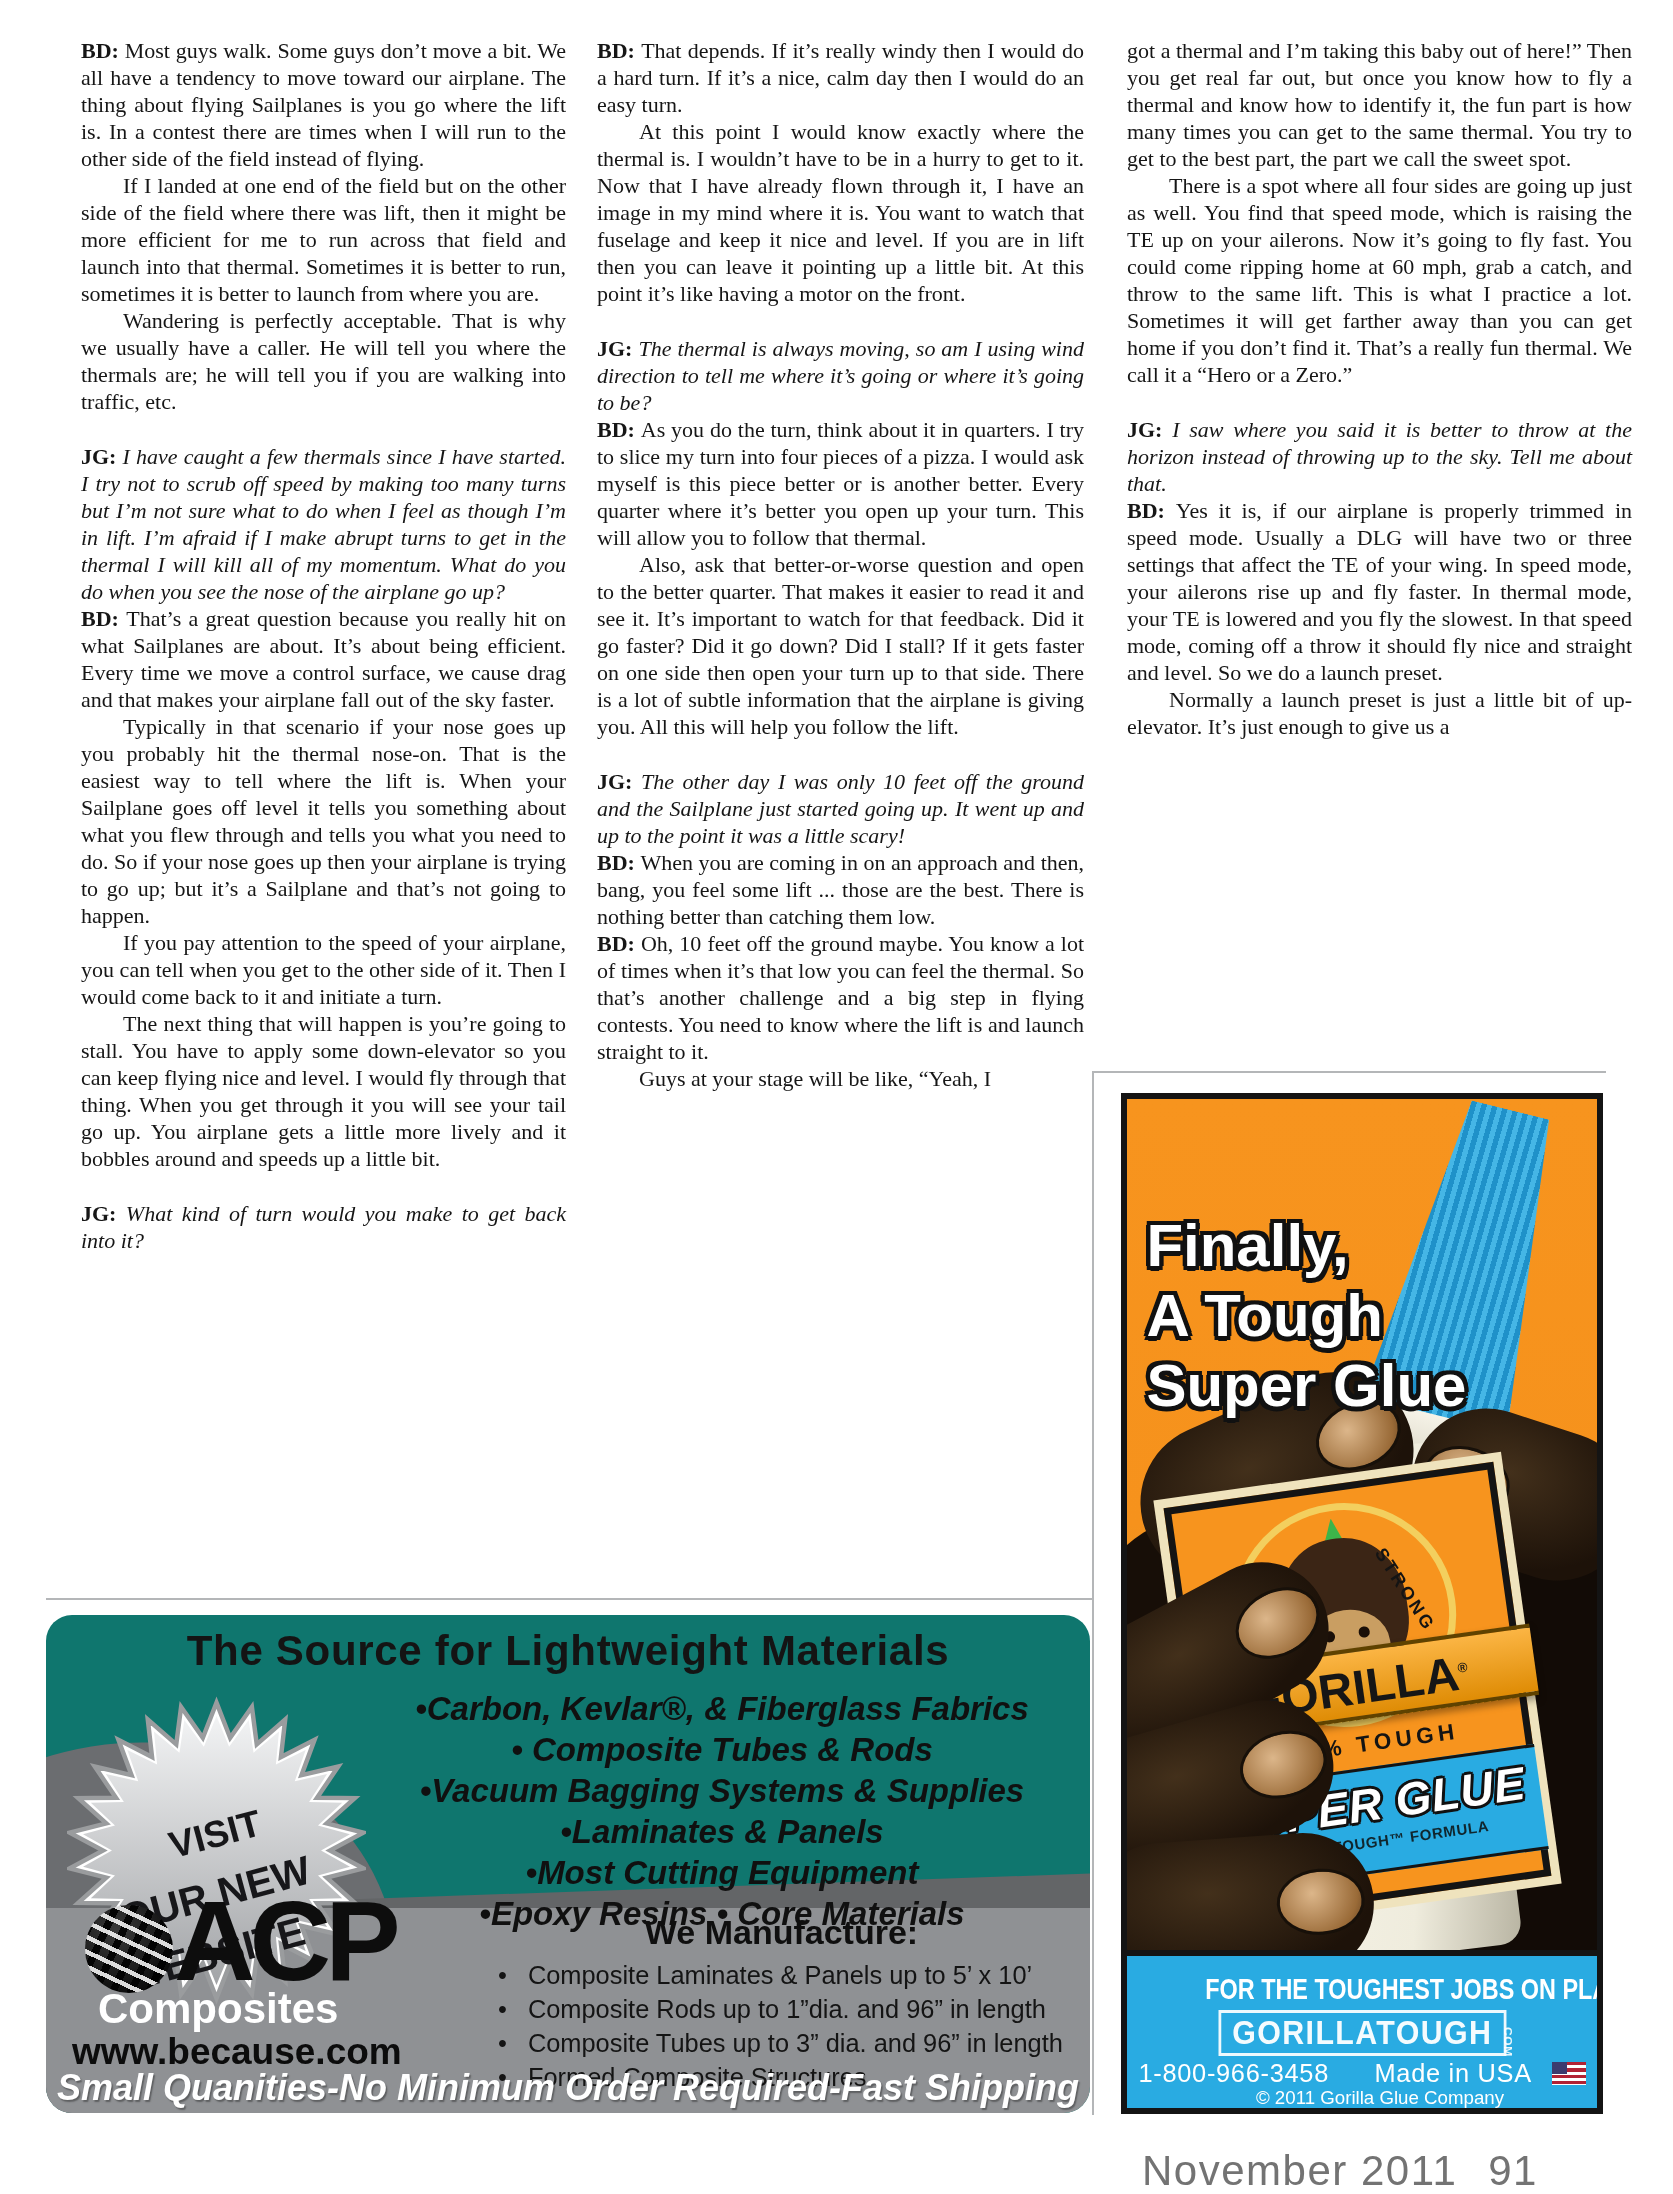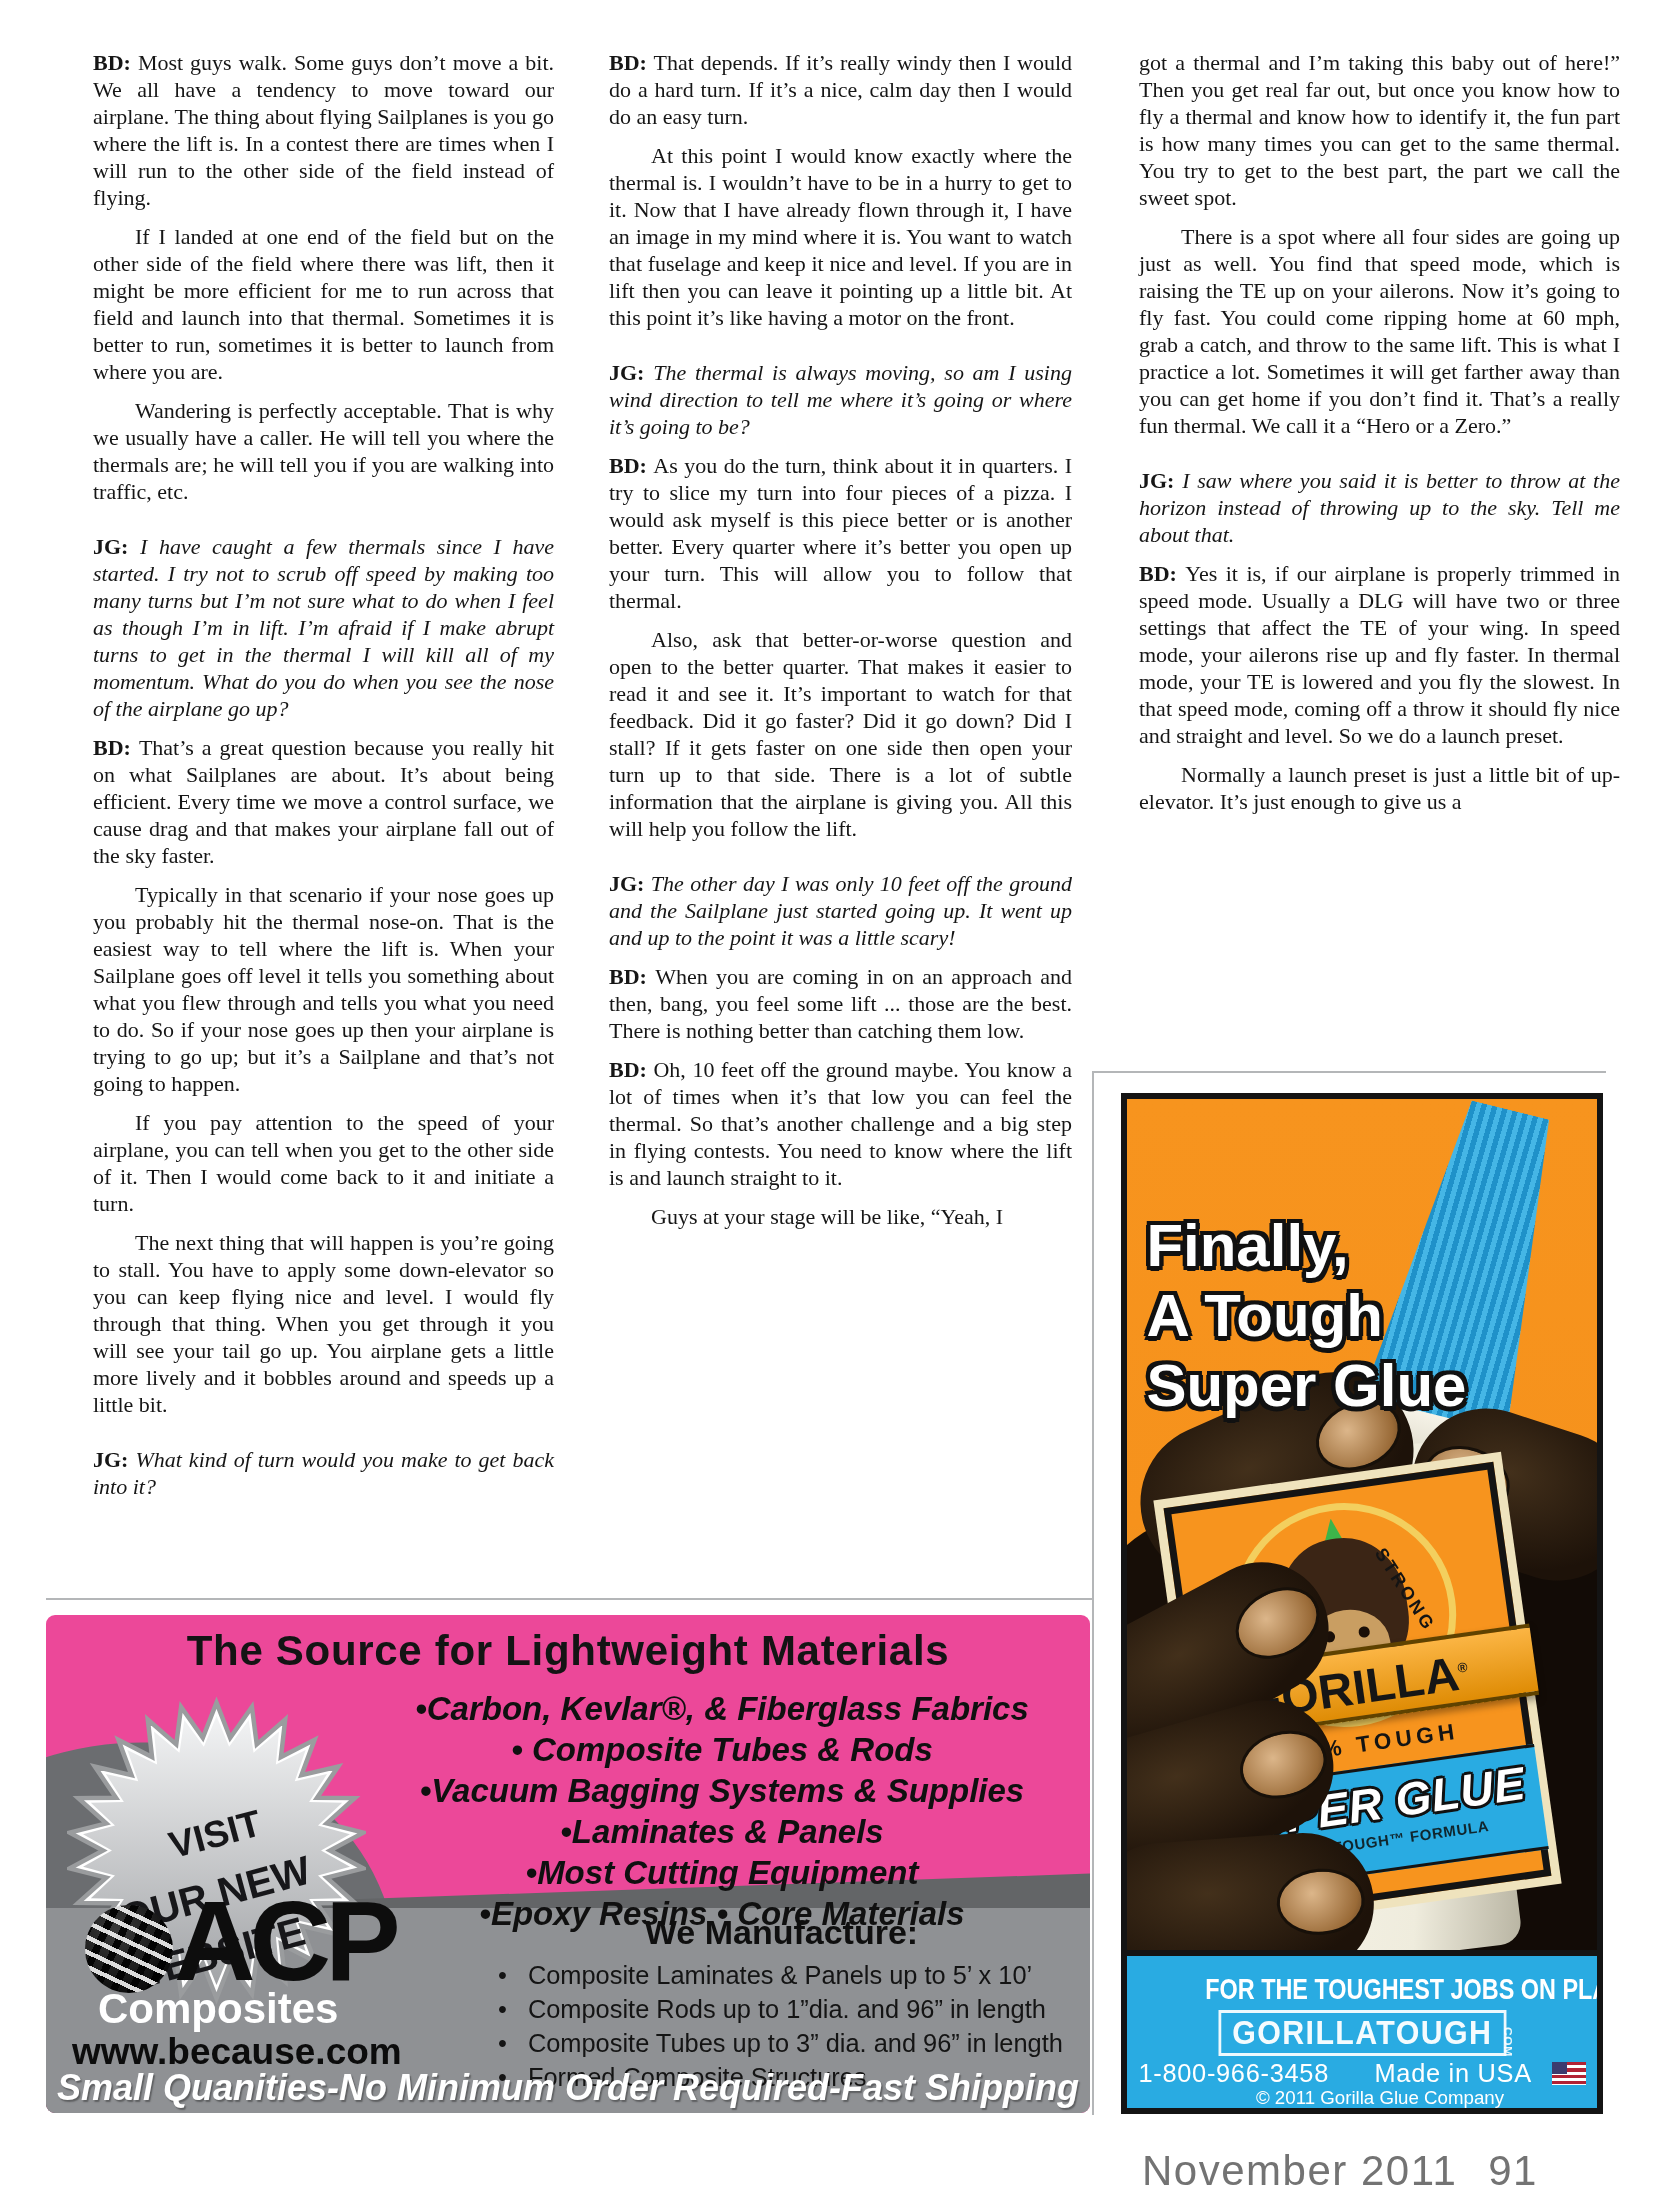--- a/index.html
+++ b/index.html
@@ -5,35 +5,35 @@
   html,body{margin:0;padding:0;background:#ffffff;}
   body{position:relative;width:1674px;height:2194px;overflow:hidden;
        font-family:"Liberation Serif",serif;color:#161616;}
 
   
   .article-col{position:absolute;top:37px;text-align:justify;
                font-size:22px;line-height:27px;}
   #col1{left:81px;width:485px;}
   #col2{left:597px;width:487px;}
   #col3{left:1127px;width:505px;}
-  p.para{margin:12px;}
+  p.para{margin:0;}
   p.ind{text-indent:42px;}
   p.gap{margin-top:28px;}
   p.it span{font-style:italic;}
   b.sp{font-weight:bold;}
 
   
   .rule{position:absolute;background:#b4b6b8;}
   #rule-acp{left:46px;top:1598px;width:1047px;height:2.2px;}
   #rule-gor-h{left:1092px;top:1071px;width:514px;height:2.2px;}
   #rule-gor-v{left:1092px;top:1071px;width:2.2px;height:1044px;}
 
   
   #acp{position:absolute;left:46px;top:1615px;width:1044px;height:498px;
-       border-radius:9px;background:#ec4899;overflow:hidden;
+       border-radius:26px;background:#0f766e;overflow:hidden;
        font-family:"Liberation Sans",sans-serif;}
   #acp .med-band{position:absolute;left:0;right:0;top:293px;bottom:0;background:#8f9194;}
   #acp .dark-strip{position:absolute;left:-30px;width:1120px;top:257px;height:39px;
        background:#636567;transform:rotate(-2deg);transform-origin:right center;}
   #acp .dark-blob{position:absolute;left:-224px;top:134px;width:582px;height:508px;
        border-radius:50%;background:#6b6d70;transform:rotate(-24deg);}
   #acp .title{position:absolute;left:0;right:0;top:15px;text-align:center;
        font-weight:bold;font-size:42px;line-height:1;color:#141414;letter-spacing:0.7px;}
   #acp .bullets{position:absolute;left:314px;top:73px;width:724px;text-align:center;
        font-style:italic;font-weight:bold;font-size:33px;line-height:41px;color:#101010;}

